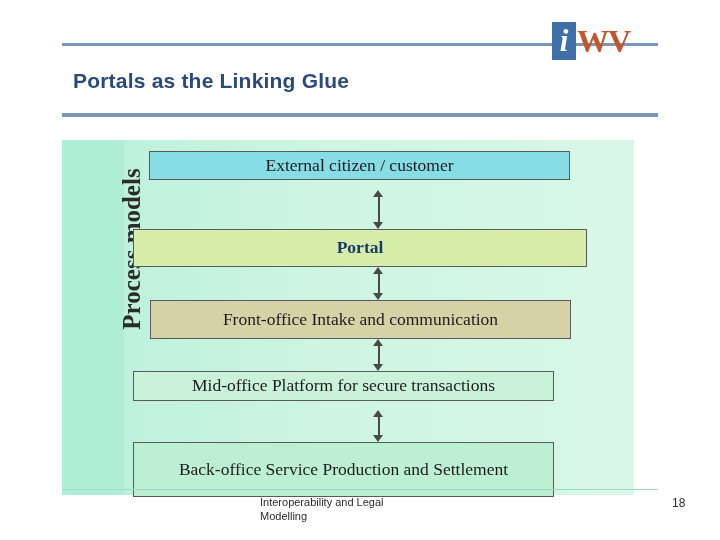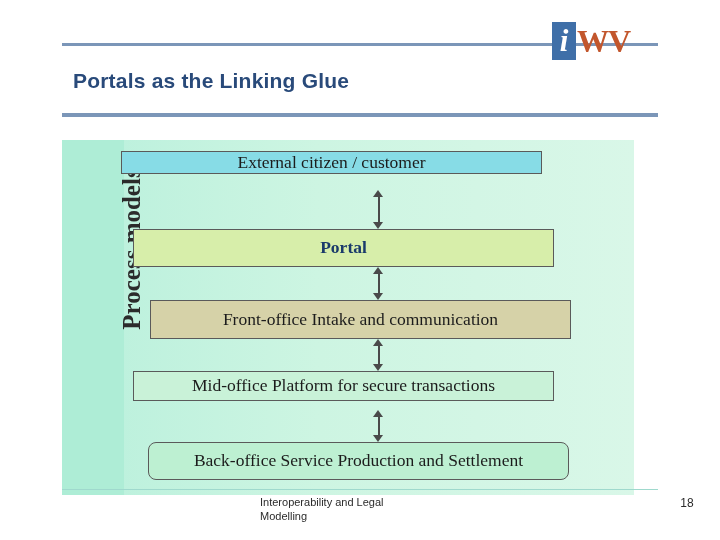--- a/index.html
+++ b/index.html
@@ -125,56 +125,55 @@
     font-family: "Liberation Serif", serif;
     font-size: 17.5px;
     color: #1c1c1c;
     display: flex;
     align-items: center;
     justify-content: center;
     text-align: center;
     line-height: 1.1;
   }
   .box-external {
-    left: 59px;
+    left: 87px;
     top: 11px;
     width: 421px;
-    height: 23px;
+    height: 29px;
     background: #87dce6;
   }
   .box-portal {
     left: 71px;
     top: 89px;
-    width: 421px;
+    width: 454px;
     height: 38px;
     background: #d7eeaa;
     font-weight: bold;
     color: #1a3a6b;
   }
   .box-front {
     left: 88px;
     top: 160px;
     width: 421px;
     height: 39px;
     background: #d6d2a8;
   }
   .box-mid {
     left: 71px;
     top: 231px;
     width: 421px;
     height: 30px;
     background: #c9f2d8;
   }
   .box-back {
-    left: 86px;
+    left: 71px;
     top: 302px;
     width: 421px;
-    height: 38px;
+    height: 55px;
     background: #bdf0d2;
-    border-radius: 8px;
   }
 
   
   .arrow {
     position: absolute;
     left: 310px;
     width: 13px;
   }
   .arrow .shaft {
     position: absolute;
@@ -222,21 +221,21 @@
     text-align: left;
     font-size: 11px;
     color: #2b2b2b;
     line-height: 1.25;
   }
   .page-number {
     position: absolute;
     left: 672px;
     top: 496px;
     width: 30px;
-    text-align: center;
+    text-align: left;
     font-size: 12px;
     color: #2b2b2b;
   }
 </style>
 </head>
 <body>
 
 <div class="slide">
 
   <div class="header-rule"></div>

